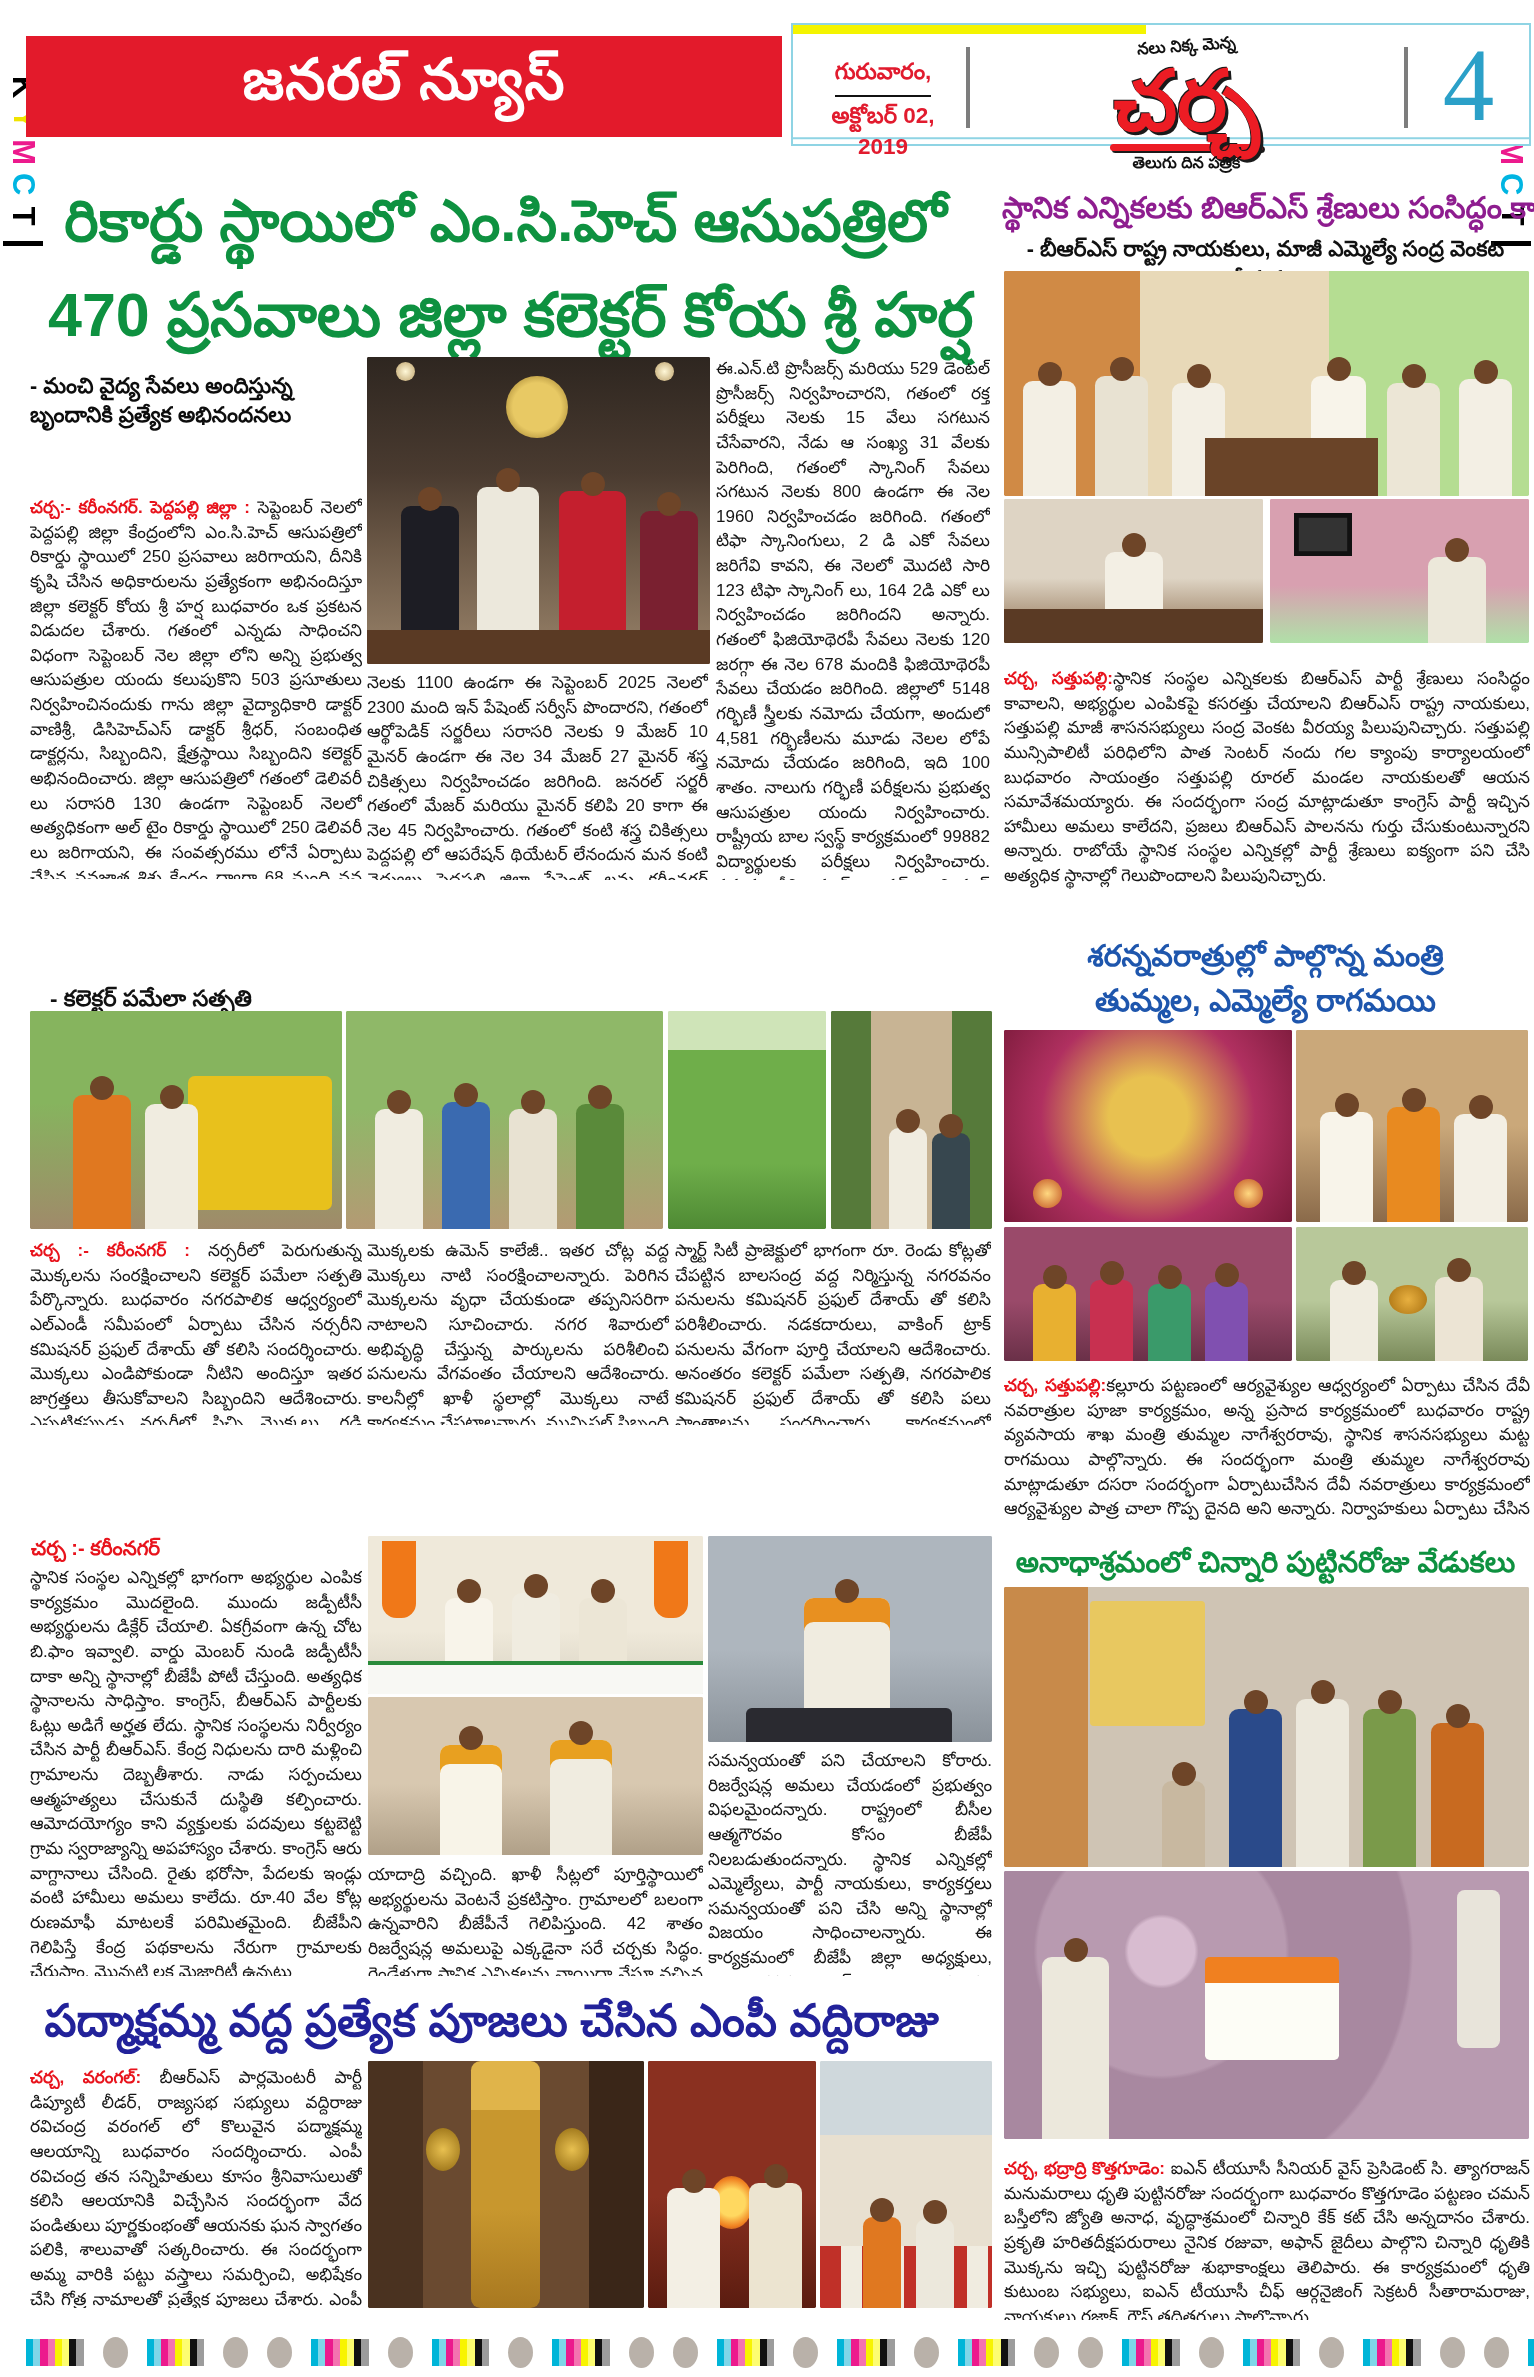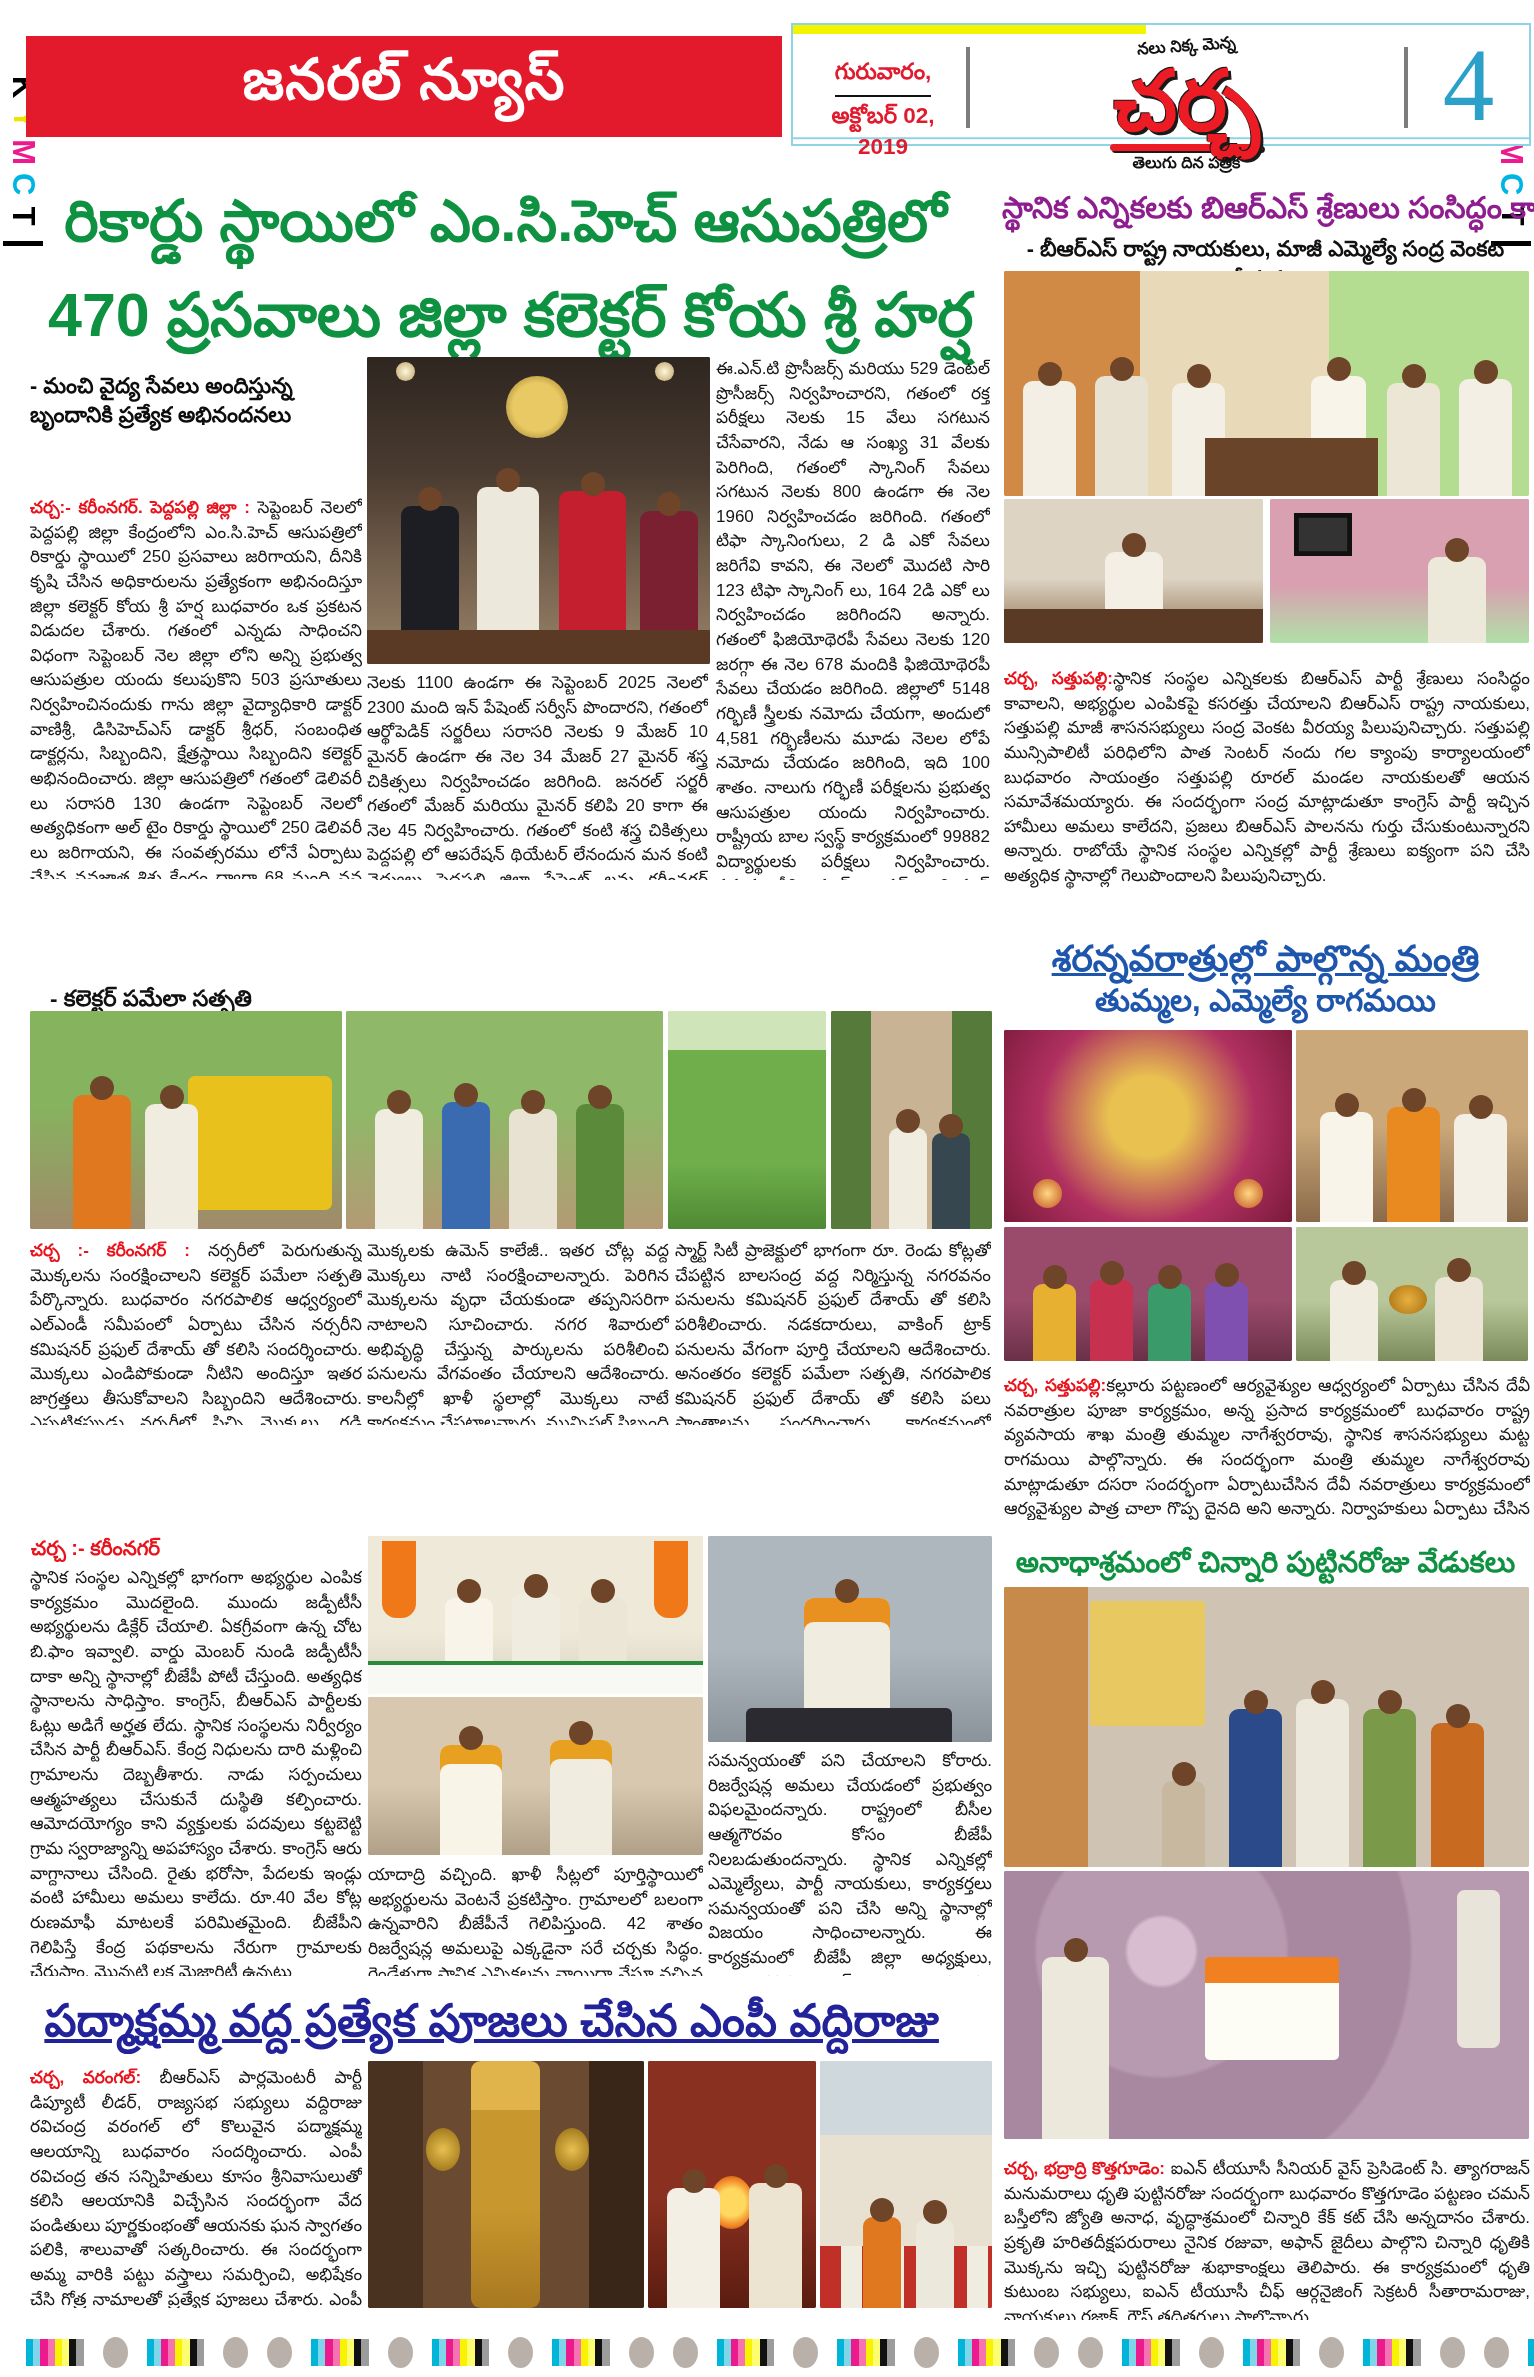--- a/index.html
+++ b/index.html
@@ -21,21 +21,21 @@
   .tag-bottom{font-size:16px;font-weight:700;color:#111;}
   .pageno{font-family:"Liberation Serif",serif;font-size:103px;color:#2ba0c8;line-height:1;}
   
   .edge-mark{display:flex;flex-direction:column;align-items:center;gap:1.9px;font-weight:800;font-size:31px;line-height:0.98;}
   .edge-mark span{transform:rotate(90deg);display:block;}
   .el-k,.el-t{color:#000;} .el-c{color:#00b5e2;} .el-m{color:#ec1a8d;} .el-y{color:#f0e300;}
   .edge-rule{height:4.8px;background:#000;}
   
   .hl{white-space:nowrap;text-align:center;font-weight:800;line-height:1.05;}
   .hl-green{color:#0e9140;} .hl-purple{color:#8e1d8f;} .hl-blue{color:#1e56ad;}
-  .hl-pink{color:#ee1790;} .hl-navy{color:#22229a;text-decoration:underline;}
+  .hl-pink{color:#ee1790;} .hl-navy{color:#22229a;}
   .byline{font-weight:700;color:#111;}
   
   .bt{font-size:17px;line-height:1.45;text-align:justify;color:#151515;overflow:hidden;}
   .lead{color:#e8131c;font-weight:700;}
   .bullets p{font-size:21.6px;font-weight:700;margin:0 0 12.5px 0;line-height:1.35;color:#0d0d0d;}
   
   .photo{position:absolute;overflow:hidden;border-radius:1.4px;background:#888;}
   .person{position:absolute;bottom:0;border-radius:9.6px 9.6px 0 0;}
   .person::before{content:"";position:absolute;top:-19px;left:50%;transform:translateX(-50%);
                   width:24px;height:24px;border-radius:50%;background:#6e4528;}
@@ -158,21 +158,21 @@
     <div class="person" style="left:58px;width:38px;height:101px;background:#f0ece0;"></div>
     <div class="person" style="left:55px;left:101px;width:38px;height:96px;background:#37474f;"></div>
   </div>
 
   <div class="abs bt" style="left:30px;top:1239px;width:332px;height:186px;">
     <span class="lead">చర్చ :- కరీంనగర్ : </span><span>నర్సరీలో పెరుగుతున్న మొక్కలను సంరక్షించాలని కలెక్టర్ పమేలా సత్పతి పేర్కొన్నారు. బుధవారం నగరపాలిక ఆధ్వర్యంలో ఎల్ఎండీ సమీపంలో ఏర్పాటు చేసిన నర్సరీని కమిషనర్ ప్రఫుల్ దేశాయ్ తో కలిసి సందర్శించారు. మొక్కలు ఎండిపోకుండా నీటిని అందిస్తూ ఇతర జాగ్రత్తలు తీసుకోవాలని సిబ్బందిని ఆదేశించారు. ఎప్పటికప్పుడు నర్సరీలో పిచ్చి మొక్కలు, గడ్డి తొలగించి శుభ్రం చేయాలన్నారు. రోడ్డు డివైడర్ మధ్యలో మొక్కలు నాటించాలని సూచించారు. వంద</span>
   </div>
   <div class="abs bt" style="left:367px;top:1239px;width:302px;height:186px;">మొక్కలకు ఉమెన్ కాలేజీ.. ఇతర చోట్ల వద్ద మొక్కలు నాటి సంరక్షించాలన్నారు. పెరిగిన మొక్కలను వృధా చేయకుండా తప్పనిసరిగా నాటాలని సూచించారు. నగర శివారులో అభివృద్ధి చేస్తున్న పార్కులను పరిశీలించి పనులను వేగవంతం చేయాలని ఆదేశించారు. కాలనీల్లో ఖాళీ స్థలాల్లో మొక్కలు నాటే కార్యక్రమం చేపట్టాలన్నారు. మున్సిపల్ సిబ్బంది సీజన్ ముగిసే లోగా లక్ష్యం మేరకు మొక్కలు నాటాలని సూచించారు.</div>
   <div class="abs bt" style="left:675px;top:1239px;width:316px;height:186px;">స్మార్ట్ సిటీ ప్రాజెక్టులో భాగంగా రూ. రెండు కోట్లతో చేపట్టిన బాలసంద్ర వద్ద నిర్మిస్తున్న నగరవనం పనులను కమిషనర్ ప్రఫుల్ దేశాయ్ తో కలిసి పరిశీలించారు. నడకదారులు, వాకింగ్ ట్రాక్ పనులను వేగంగా పూర్తి చేయాలని ఆదేశించారు. అనంతరం కలెక్టర్ పమేలా సత్పతి, నగరపాలిక కమిషనర్ ప్రఫుల్ దేశాయ్ తో కలిసి పలు ప్రాంతాలను సందర్శించారు. కార్యక్రమంలో అధికారులు, సిబ్బంది పాల్గొన్నారు.</div>
 
-  <div class="abs hl hl-blue" style="left:1002px;top:940px;width:527px;font-size:36px;text-decoration:underline;">శరన్నవరాత్రుల్లో పాల్గొన్న మంత్రి</div>
+  <div class="abs hl hl-blue" style="left:1002px;top:940px;width:527px;font-size:30px;">శరన్నవరాత్రుల్లో పాల్గొన్న మంత్రి</div>
   <div class="abs hl hl-blue" style="left:1002px;top:985px;width:527px;font-size:31px;">తుమ్మల, ఎమ్మెల్యే రాగమయి</div>
 
   <div class="photo" style="left:1004px;top:1030px;width:288px;height:192px;background:radial-gradient(circle at 50% 45%,#e8c150 0 22%,#b03060 60%,#7a1a3a 100%);">
     <span class="disc" style="left:29px;bottom:14.4px;width:29px;height:29px;background:radial-gradient(circle,#ffd880,#c05020);"></span>
     <span class="disc" style="right:29px;bottom:14.4px;width:29px;height:29px;background:radial-gradient(circle,#ffd880,#c05020);"></span>
   </div>
   <div class="photo" style="left:1296px;top:1030px;width:232px;height:192px;background:linear-gradient(180deg,#caa87a 0 50%,#8a6a4a 100%);">
     <div class="person" style="left:24px;width:53px;height:110px;background:#f8f4ea;"></div>
     <div class="person" style="left:91px;width:53px;height:115px;background:#e88a20;"></div>
     <div class="person" style="left:158px;width:53px;height:108px;background:#f3efe4;"></div>

